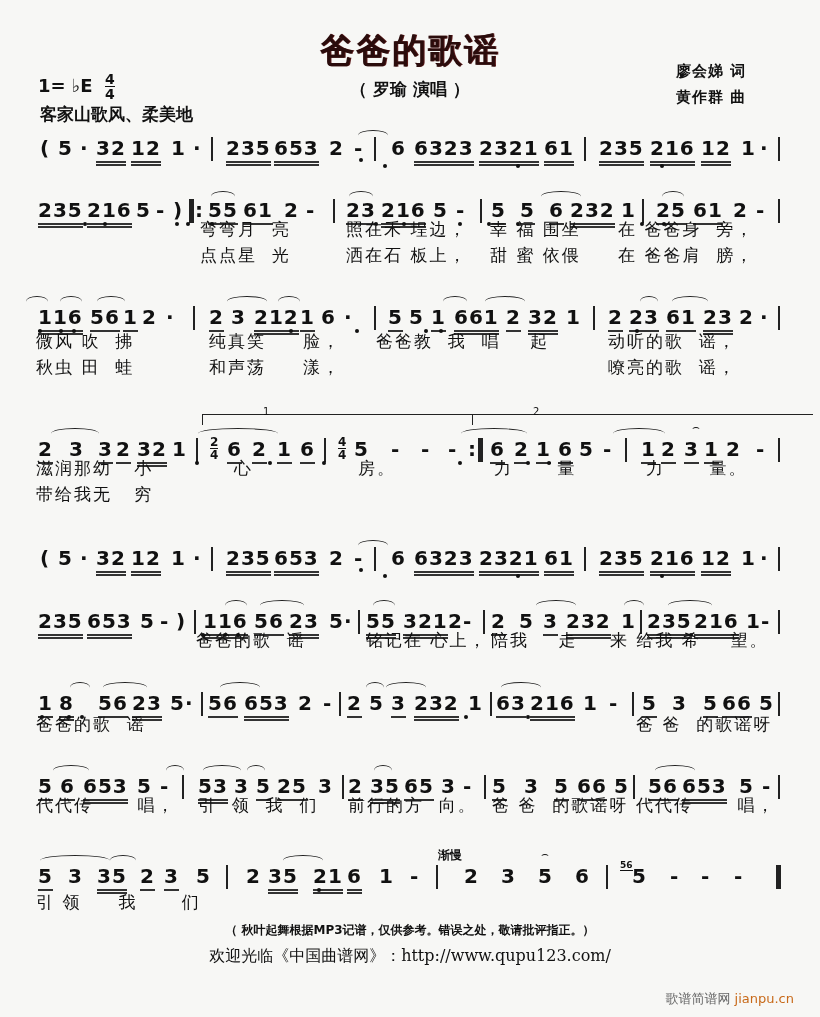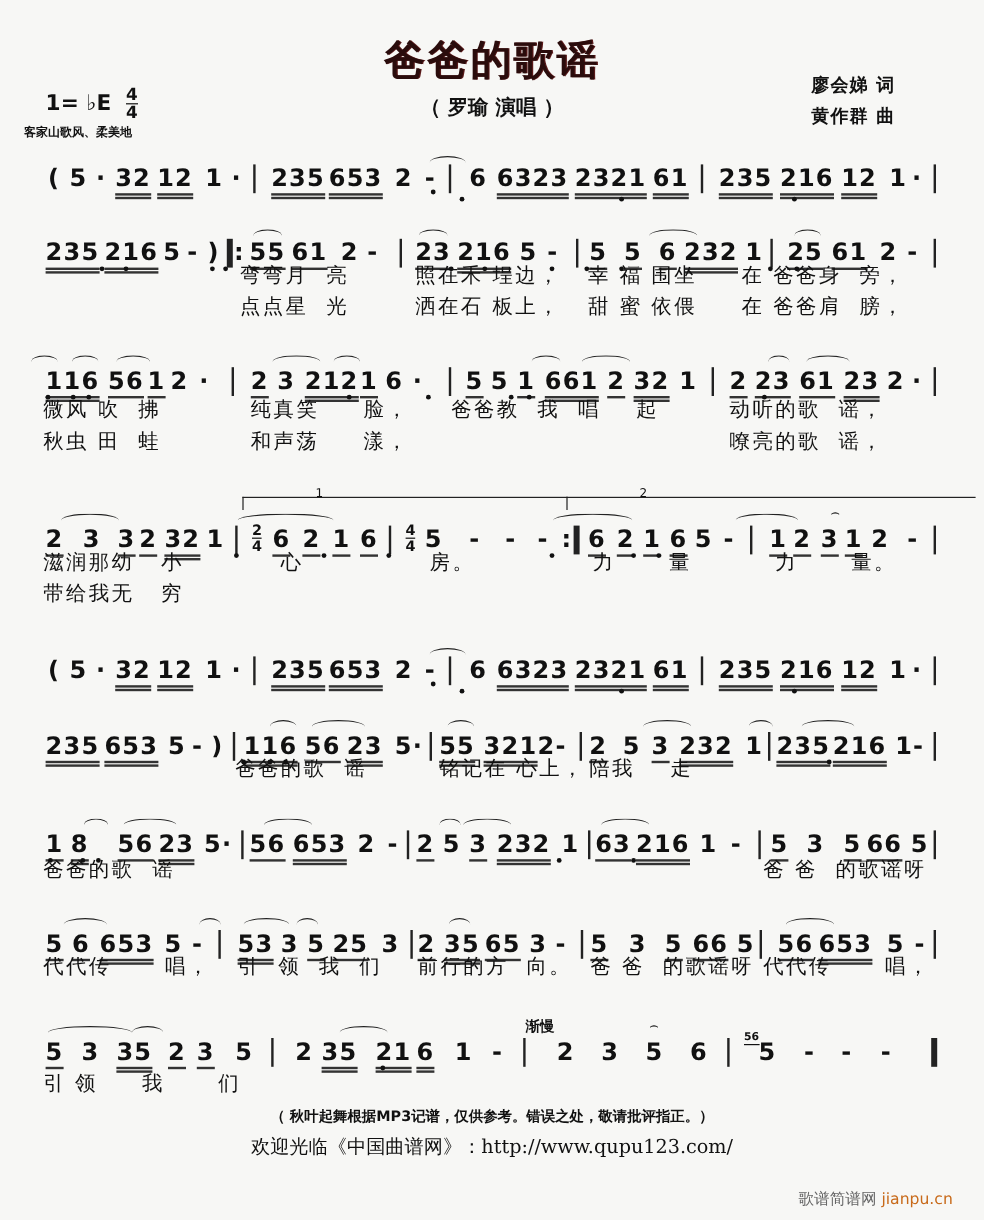--- a/index.html
+++ b/index.html
@@ -4,21 +4,21 @@
 <style>
   html,body{margin:0;padding:0;}
   body{width:820px;height:1017px;background:#f7f7f5;position:relative;overflow:hidden;font-family:"DejaVu Sans","Liberation Sans",sans-serif;color:#111;}
   .abs{position:absolute;white-space:nowrap;}
   .title{left:0;width:820px;top:28px;text-align:center;font-size:34px;font-weight:bold;color:#2a0c0c;letter-spacing:2px;text-shadow:1px 0 0 #5a1a1a;}
   .subtitle{left:0;width:820px;top:78px;text-align:center;font-size:17px;font-weight:bold;}
   .key{left:38px;top:72px;font-size:18px;font-weight:bold;}
   .key .frac{display:inline-block;vertical-align:middle;text-align:center;font-size:14px;line-height:14px;margin-left:6px;}
   .key .frac span{display:block;}
   .key .frac span.top{border-bottom:1px solid #111;}
-  .style{left:20px;top:103px;font-size:10px;font-weight:bold;}
+  .style{left:40px;top:103px;font-size:17px;font-weight:bold;}
   .credit{left:676px;font-size:15px;font-weight:bold;letter-spacing:1px;font-family:"DejaVu Serif","Liberation Serif",serif;}
   .row{position:absolute;left:36px;width:760px;height:44px;}
   .tok{position:absolute;top:0;font-size:20px;font-weight:bold;line-height:26px;letter-spacing:1px;}
   .tok.ul1{border-bottom:2px solid #333;}
   .tok.ul2{border-bottom:5px double #333;}
   .bar{position:absolute;top:2px;width:2px;height:24px;background:#222;}
   .bar.thick{width:5px;}
   .ts{position:absolute;top:0;font-size:12px;font-weight:bold;line-height:12px;text-align:center;}
   .ts span{display:block;}
   .dot{position:absolute;width:4px;height:4px;border-radius:50%;background:#111;}
@@ -316,20 +316,21 @@
       <div class="dot" style="left: 653px; top: 25px;"></div>
       <div class="arc" style="left: 189px; top: -8px; width: 22px;"></div>
       <div class="arc" style="left: 224px; top: -8px; width: 44px;"></div>
       <div class="arc" style="left: 337px; top: -8px; width: 22px;"></div>
       <div class="arc" style="left: 500px; top: -8px; width: 40px;"></div>
       <div class="arc" style="left: 588px; top: -8px; width: 20px;"></div>
       <div class="arc" style="left: 632px; top: -8px; width: 44px;"></div>
       <div class="lyr" style="left: 160px; top: 21px; white-space: pre;">爸爸的歌  谣</div>
       <div class="lyr" style="left: 330px; top: 21px; white-space: pre;">铭记在 心上，</div>
       <div class="lyr" style="left: 455px; top: 21px; white-space: pre;">陪我    走</div>
+      <div class="lyr" style="left: 574px; top: 21px; white-space: pre;">来 给我 希    望。</div>
     </div>
     <div class="row" style="top: 690px;">
       <span class="tok ul1" style="left: 2px;">1</span>
       <span class="tok ul2" style="left: 23px;">8</span>
       <span class="tok ul1" style="left: 62px;">56</span>
       <span class="tok ul2" style="left: 96px;">23</span>
       <span class="tok" style="left: 134px;">5·</span>
       <div class="bar" style="left: 165px;"></div>
       <span class="tok ul1" style="left: 172px;">56</span>
       <span class="tok ul2" style="left: 208px;">653</span>

